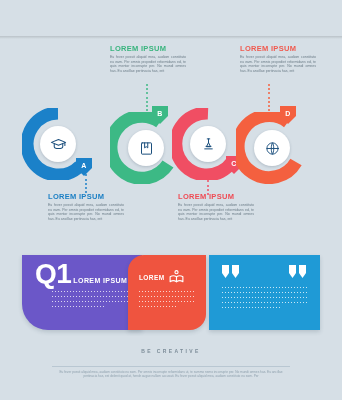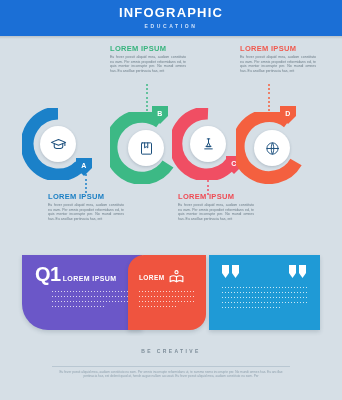--- a/index.html
+++ b/index.html
@@ -87,21 +87,21 @@
     left:128px;top:255px;width:78px;height:75px;
     background:#ef543f;border-radius:16px 0 16px 0;
   }
   .panel-blue{
     left:209px;top:255px;width:111px;height:75px;
     background:#1f9ad6;
   }
   .q1-row{
     position:absolute;left:13px;top:9px;display:flex;align-items:baseline;
   }
-  .q1-big{font-size:20px;font-weight:bold;color:#ffffff;line-height:20px;letter-spacing:-.5px;}
+  .q1-big{font-size:28px;font-weight:bold;color:#ffffff;line-height:20px;letter-spacing:-.5px;}
   .q1-small{font-size:7px;font-weight:bold;color:#ffffff;letter-spacing:.4px;margin-left:2px;}
   .mid-row{
     position:absolute;left:11px;top:14px;display:flex;align-items:center;
   }
   .mid-label{font-size:6.5px;font-weight:bold;color:#ffffff;letter-spacing:.4px;margin-right:4px;}
   .quote-row{position:absolute;left:13px;top:10px;width:85px;display:flex;justify-content:space-between;}
   .dotlines{position:absolute;}
   .dotline{
     height:1px;margin-bottom:4px;
     background-image:linear-gradient(to right,rgba(255,255,255,.75) 50%,rgba(255,255,255,0) 0%);
@@ -119,26 +119,20 @@
   .footnote{
     position:absolute;left:58px;top:370px;width:226px;text-align:center;
     font-size:3.2px;line-height:4.4px;color:#8fa0ad;
   }
 </style>
 </head>
 <body>
 
 <div class="page">
 
-  <div class="header">
-    <div class="header-inner">
-      <div class="brand-title">INFOGRAPHIC</div>
-      <div class="brand-sub">EDUCATION</div>
-    </div>
-  </div>
   <div class="header-shadow"></div>
 
   <div class="tblock t-top-green">
     <div class="h">LOREM IPSUM</div>
     <div class="p">Eu fever possit aliquid mea, audiam constituto eu eam. Per omnis propediet reformidans ed, te quis mentor incorrupte per. No mundi omnes has. Eu ancillae pertinacia has, erit</div>
   </div>
 
   <div class="tblock t-top-red">
     <div class="h">LOREM IPSUM</div>
     <div class="p">Eu fever possit aliquid mea, audiam constituto eu eam. Per omnis propediet reformidans ed, te quis mentor incorrupte per. No mundi omnes has. Eu ancillae pertinacia has, erit</div>

